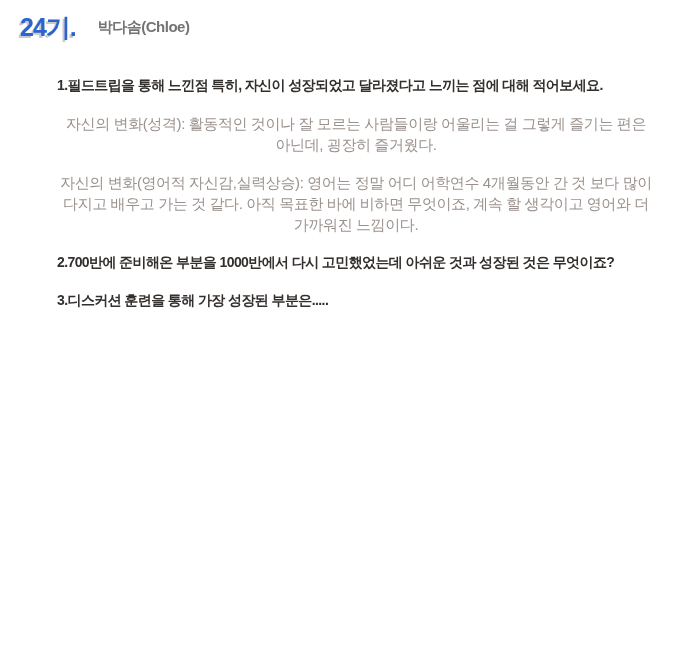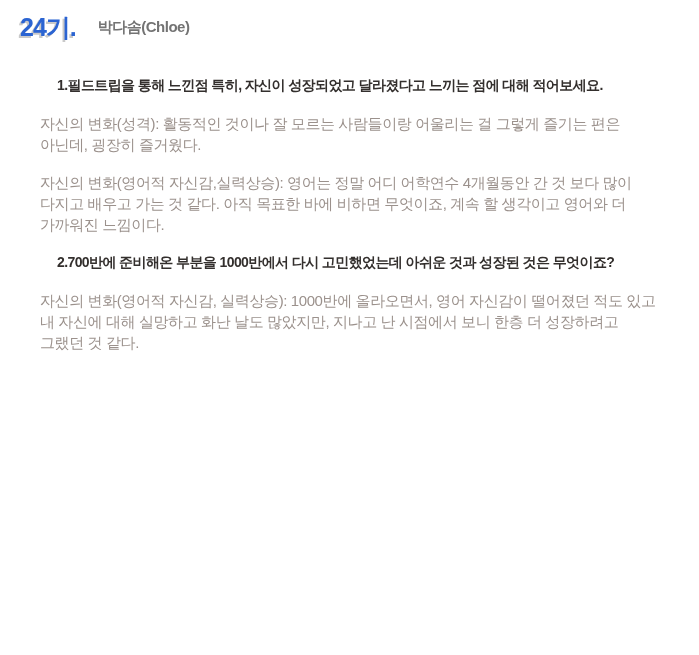--- a/index.html
+++ b/index.html
@@ -50,20 +50,21 @@
   }
   .qa-answer {
     margin: 0 20px 17px 40px;
     font-size: 15px;
     font-weight: normal;
     line-height: 21px;
     color: #9b918c;
     letter-spacing: -0.4px;
     max-width: 632px;
     white-space: pre-line;
+    text-align: center;
   }
 </style>
 </head>
 <body>
 
 <div class="page">
 
   <div class="header">
     <span class="cohort">24기.</span>
     <span class="member-name">박다솜(Chloe)</span>
@@ -76,19 +77,17 @@
     <div class="qa-answer">자신의 변화(영어적 자신감,실력상승):  영어는 정말 어디 어학연수 4개월동안 간 것 보다 많이
 다지고 배우고 가는 것 같다. 아직 목표한 바에 비하면 무엇이죠, 계속 할 생각이고 영어와 더
 가까워진 느낌이다.</div>
   </div>
 
   <div class="section">
     <div class="qa-question">2.700반에 준비해온 부분을 1000반에서 다시 고민했었는데 아쉬운 것과 성장된 것은 무엇이죠?</div>
   </div>
 
   <div class="section">
-    <div class="qa-answer">자신의 변화(영어적 자신감, 실력상승):  1000반에 올라오면서, 영어 자신감이 떨어졌던 적도 있고
-내 자신에 대해 실망하고 화난 날도 많았지만,  지나고  난  시점에서 보니 한층 더 성장하려고
-그랬던 것 같다.</div>
+    <div class="qa-question">3.디스커션 훈련을 통해 가장 성장된 부분은.....</div>
   </div>
 
 
 </div>
 
 </body></html>

